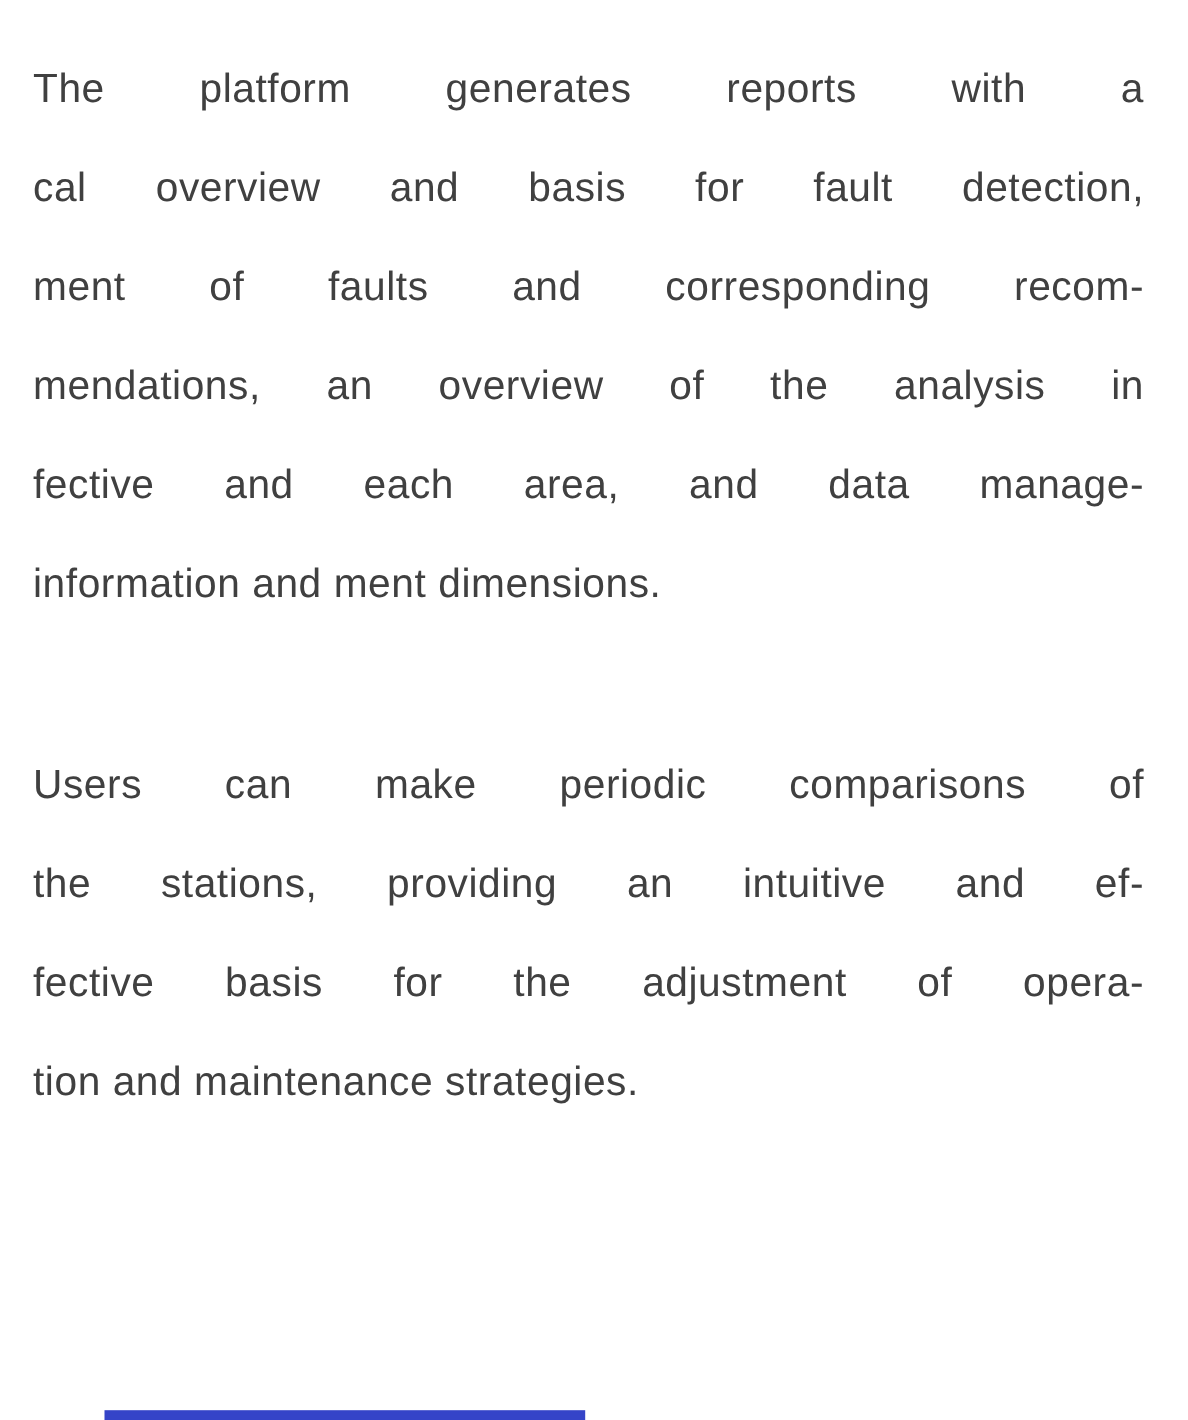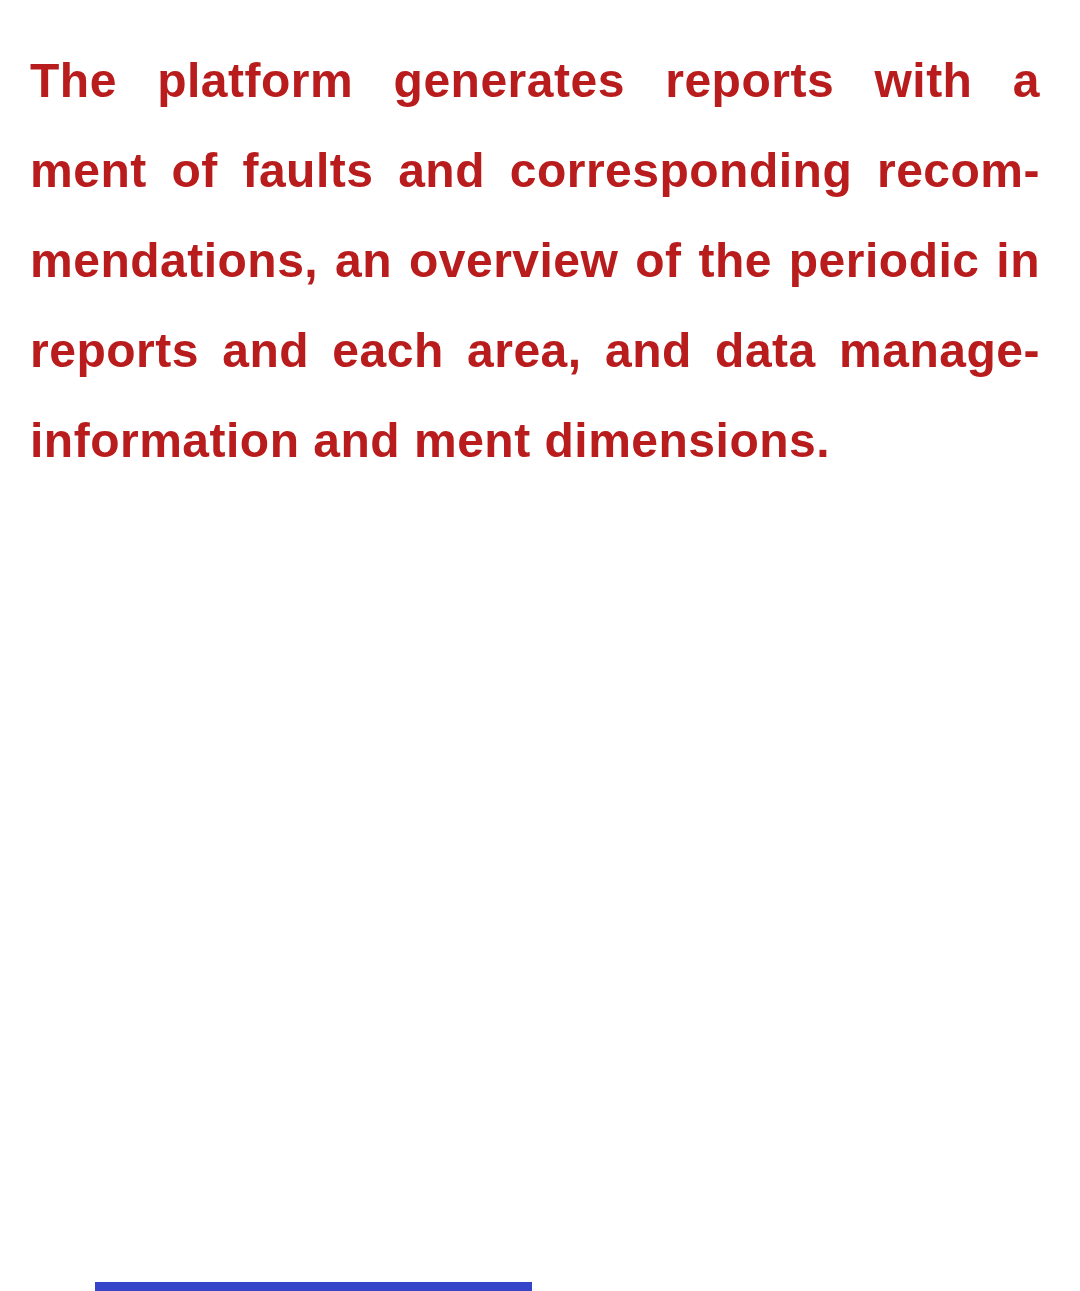--- a/index.html
+++ b/index.html
@@ -16,25 +16,25 @@
     width: 1080px; height: 1291px;
     background: #ffffff;
   }
   .text-block {
     padding: 36px 40px 0 30px;
     color: #111111;
   }
   .paragraph { margin: 0 0 92px 0; }
   .paragraph:last-child { margin-bottom: 0; }
   .line {
-    font-size: 48px;
+    font-size: 37px;
     line-height: 90px;
-    font-weight: 700;
+    font-weight: 400;
     letter-spacing: 0.5px;
-    color: #b91c1c;
+    color: #404040;
     text-align: justify;
     text-align-last: justify;
     -moz-text-align-last: justify;
   }
   .line.last {
     text-align-last: left;
     -moz-text-align-last: left;
   }
   .progress-bar {
     position: absolute;
@@ -45,23 +45,30 @@
   }
 </style>
 </head>
 <body>
 
 <div class="page">
   <div class="text-block">
 
     <div class="paragraph">
       <div class="line">The platform generates reports with a</div>
+      <div class="line">cal overview and basis for fault detection,</div>
       <div class="line">ment of faults and corresponding recom-</div>
-      <div class="line">mendations, an overview of the periodic in</div>
-      <div class="line">reports and each area, and data manage-</div>
+      <div class="line">mendations, an overview of the analysis in</div>
+      <div class="line">fective and each area, and data manage-</div>
       <div class="line last">information and ment dimensions.</div>
     </div>
 
+    <div class="paragraph">
+      <div class="line">Users can make periodic comparisons of</div>
+      <div class="line">the stations, providing an intuitive and ef-</div>
+      <div class="line">fective basis for the adjustment of opera-</div>
+      <div class="line last">tion and maintenance strategies.</div>
+    </div>
 
   </div>
 
   <div class="progress-bar" style="background: rgb(53, 68, 200);"></div>
 </div>
 
 </body></html>

